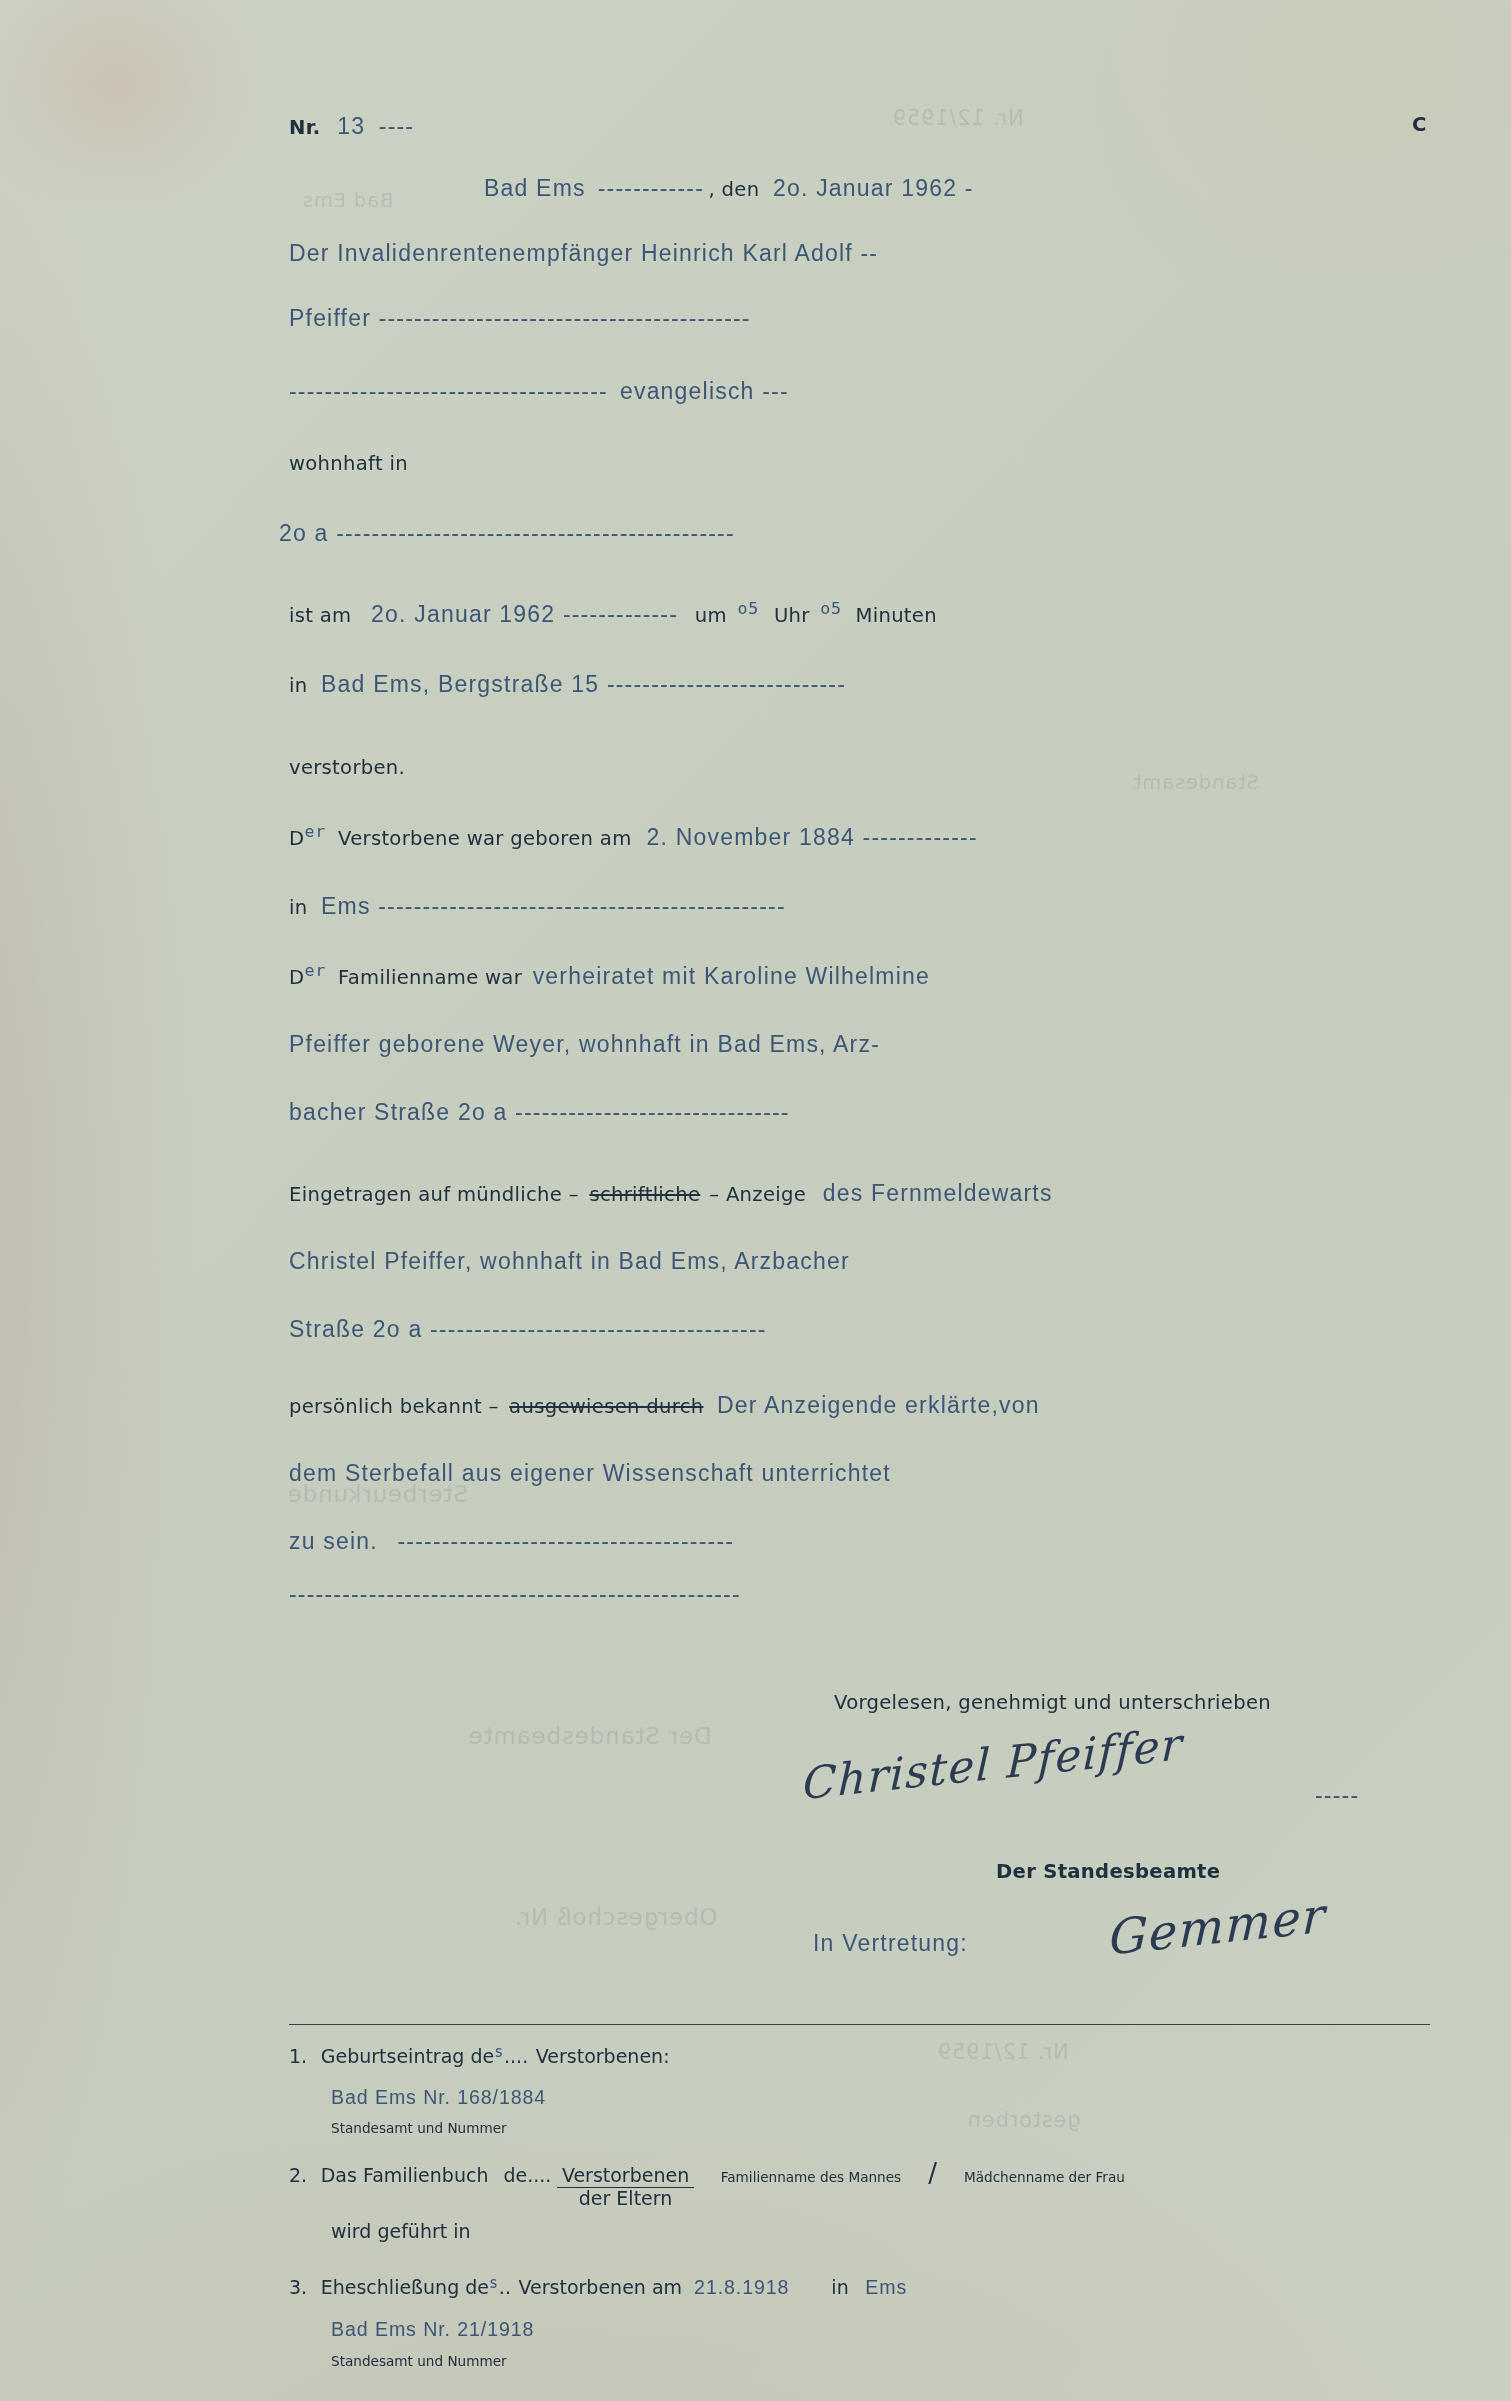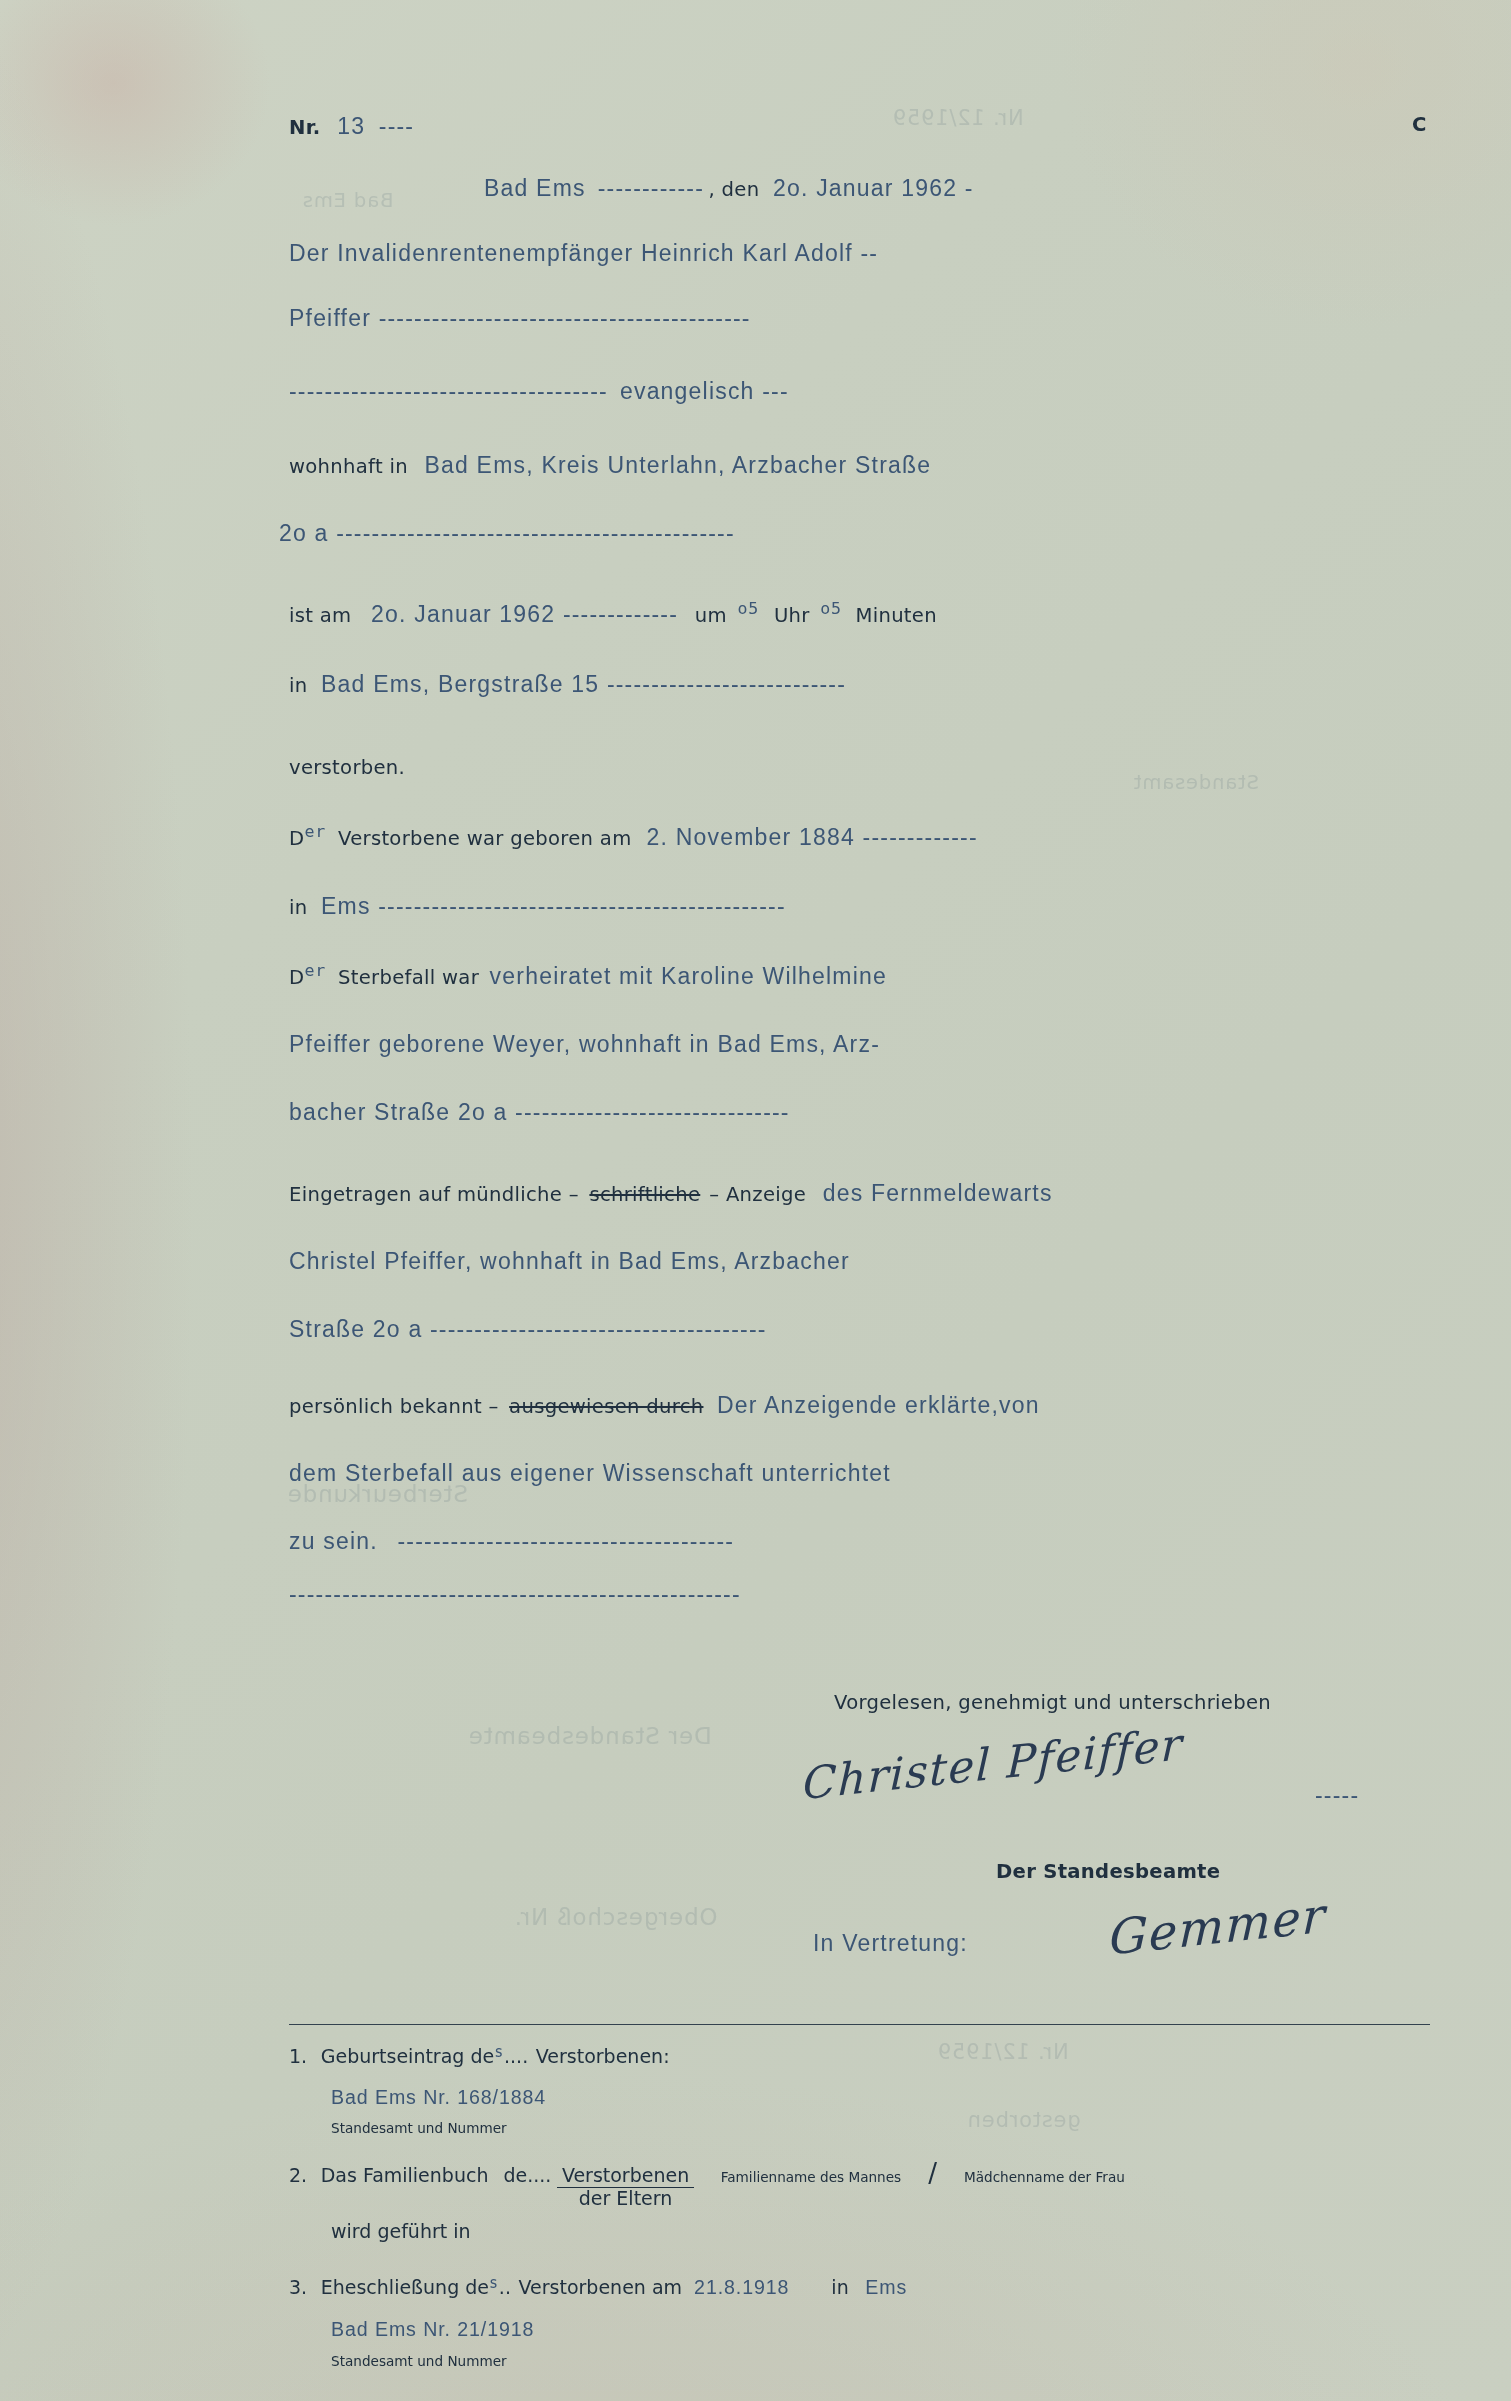--- a/index.html
+++ b/index.html
@@ -197,21 +197,20 @@
     </div>
     <div class="row" style="left:289px; top:378px;">
       <span class="typed">------------------------------------</span>
       <span class="gap" style="width:12px"></span>
       <span class="typed">evangelisch ---</span>
     </div>
 
     <div class="row" style="left:289px; top:452px;">
       <span class="printed">wohnhaft in</span>
       <span class="gap" style="width:16.6px"></span>
-      <span class="typed">Bad Ems, Kreis Unterlahn, Arzbacher Straße</span>
     </div>
     <div class="row" style="left:279px; top:520px;">
       <span class="typed">2o a ---------------------------------------------</span>
     </div>
 
     <div class="row" style="left:289px; top:601px;">
       <span class="printed">ist am</span>
       <span class="gap" style="width:19.6px"></span>
       <span class="typed">2o. Januar 1962 -------------</span>
       <span class="gap" style="width:16.6px"></span>
@@ -247,21 +246,21 @@
     <div class="row" style="left:289px; top:893px;">
       <span class="printed">in</span>
       <span class="gap" style="width:13.6px"></span>
       <span class="typed">Ems ----------------------------------------------</span>
     </div>
 
     <div class="row" style="left:289px; top:963px;">
       <span class="printed">D</span>
       <span class="sup">er</span>
       <span class="gap" style="width:12px"></span>
-      <span class="printed">Sterbefall war</span>
+      <span class="printed">Familienname war</span>
       <span class="gap" style="width:10.6px"></span>
       <span class="typed">verheiratet mit Karoline Wilhelmine</span>
     </div>
     <div class="row" style="left:289px; top:1031px;">
       <span class="typed">Pfeiffer geborene Weyer, wohnhaft in Bad Ems, Arz-</span>
     </div>
     <div class="row" style="left:289px; top:1099px;">
       <span class="typed">bacher Straße 2o a -------------------------------</span>
     </div>
 

